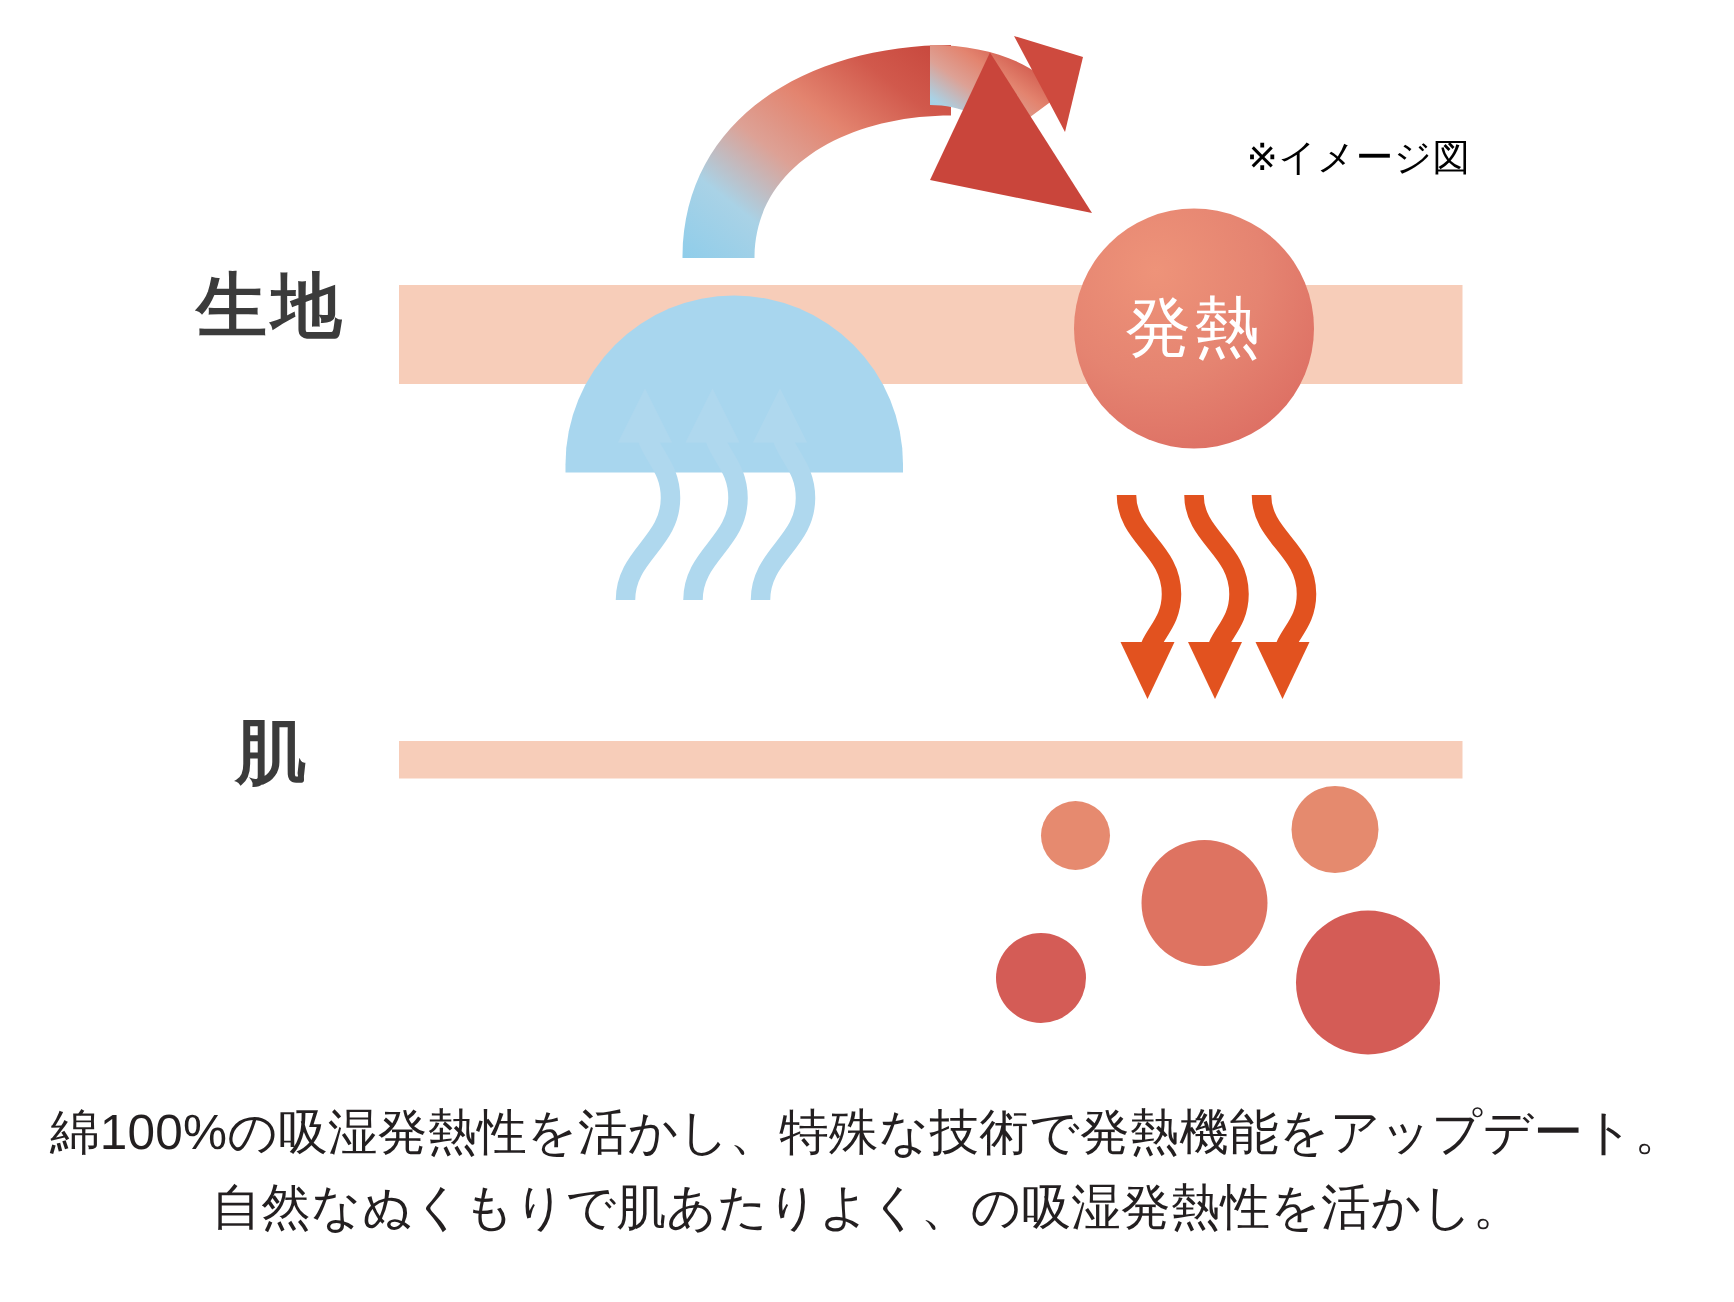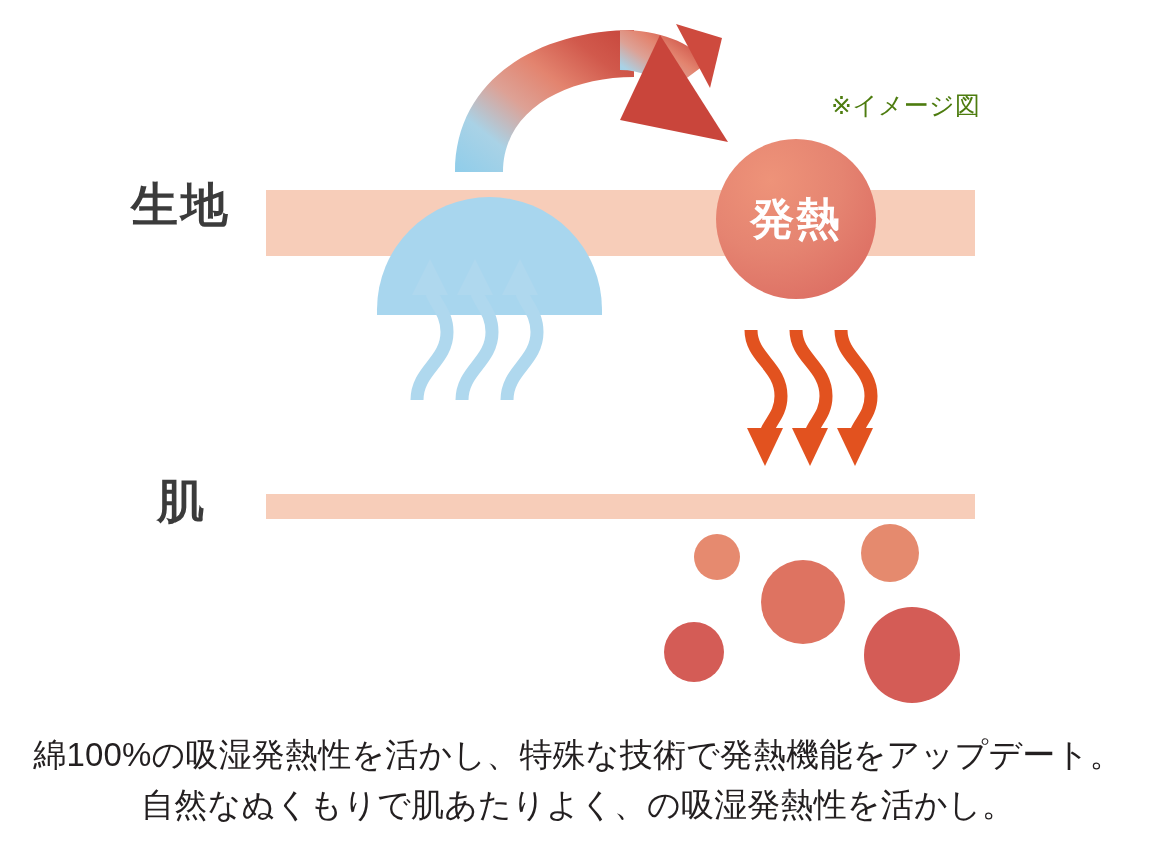--- a/index.html
+++ b/index.html
@@ -49,21 +49,21 @@
     left: 157px;
     top: 477px;
     font-size: 47px;
   }
 
   .note {
     position: absolute;
     left: 831px;
     top: 93px;
     font-size: 25px;
-    color: #4d7c0f;
+    color: #000000;
     letter-spacing: 0.01em;
     white-space: nowrap;
     line-height: 1;
   }
 
   
   .bar {
     position: absolute;
     background: #F7CDB9;
   }
@@ -102,21 +102,21 @@
     line-height: 1;
   }
   #badge-heat {
     left: 716px;
     top: 139px;
     width: 160px;
     height: 160px;
     background: radial-gradient(circle at 34% 26%, #EE9379 0%, #E58471 45%, #D9655D 100%);
     color: #ffffff;
     font-size: 44px;
-    font-weight: 700;
+    font-weight: 400;
     letter-spacing: 0.04em;
   }
   #badge-moisture {
     left: 405px;
     top: 424px;
     width: 168px;
     height: 168px;
     background: #B9DCF0;
     color: #17599E;
     font-size: 45px;

